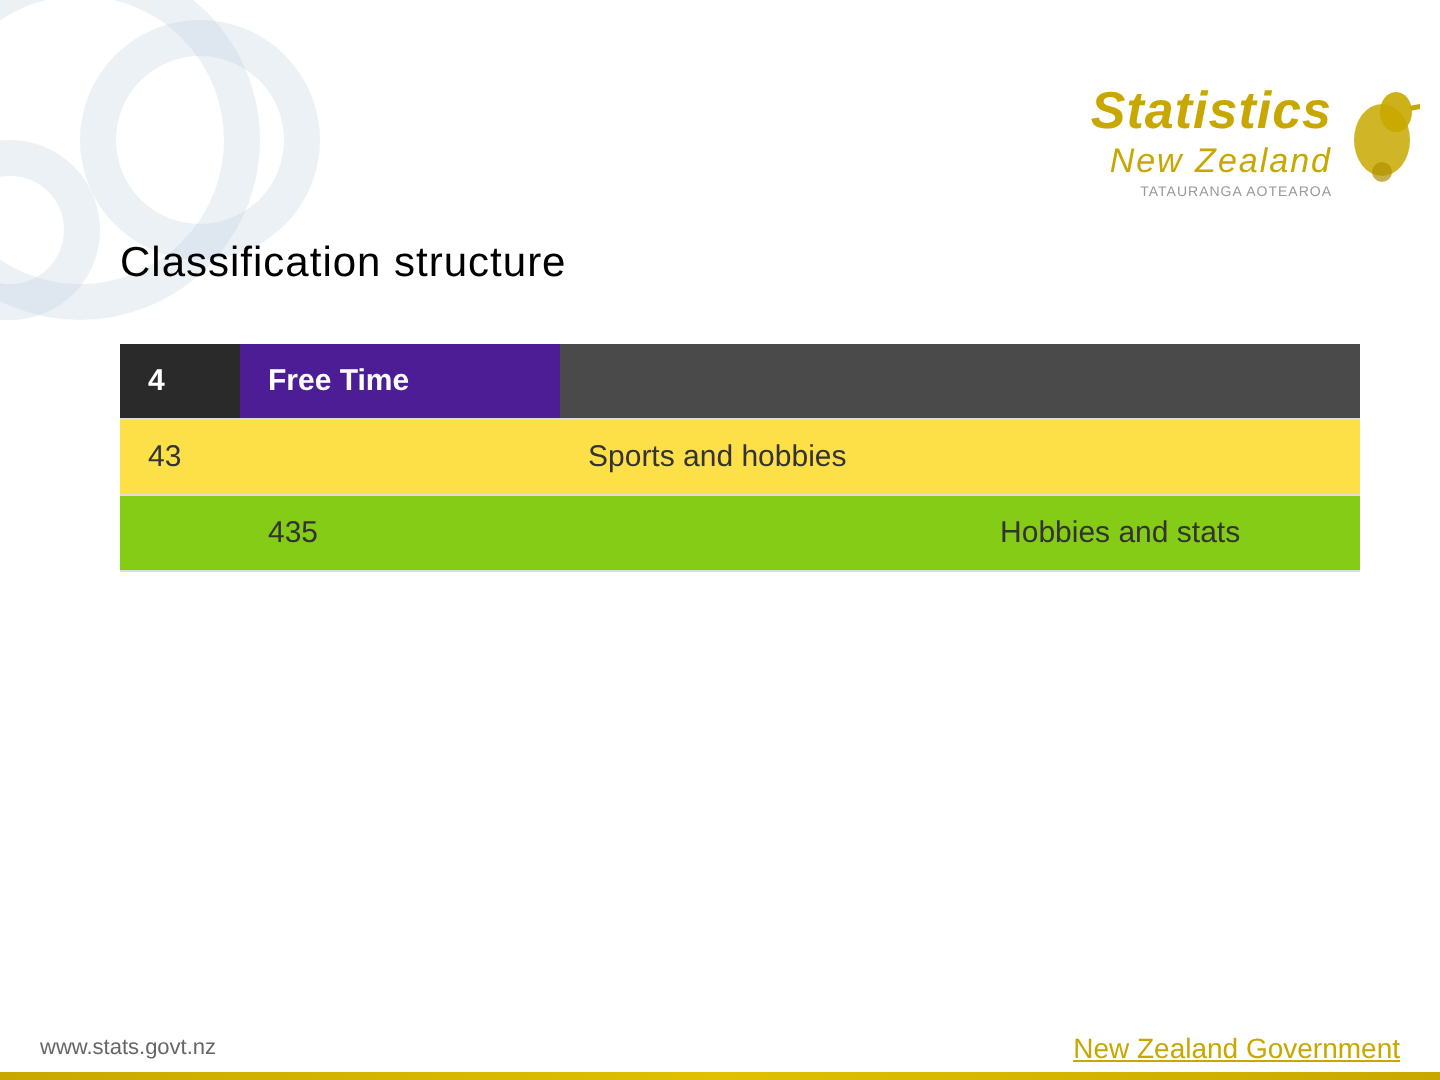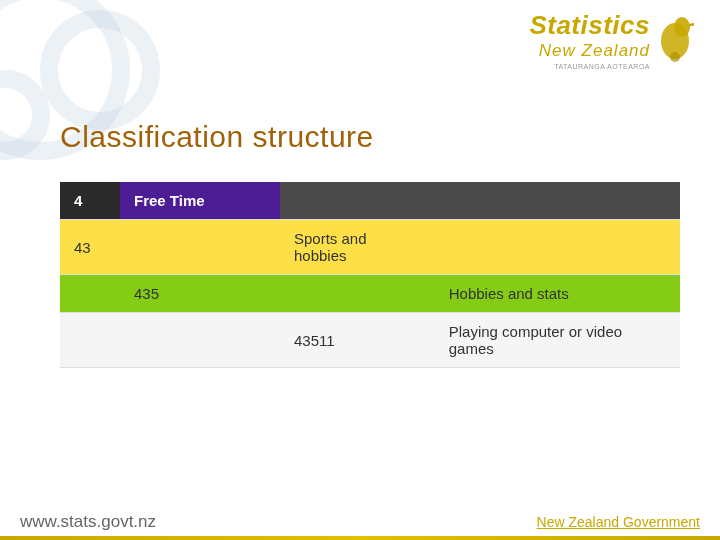--- a/index.html
+++ b/index.html
@@ -47,25 +47,25 @@
       width: 90px;
       height: 90px;
       top: 100px;
       left: 20px;
     }
 
     
     .header {
       position: absolute;
       top: 10px;
-      right: 26px;
+      right: 10px;
       width: 160px;
       height: 90px;
       display: flex;
-      align-items: flex-start;
+      align-items: flex-end;
       justify-content: flex-end;
     }
 
     .logo-container {
       display: flex;
       flex-direction: column;
       align-items: flex-end;
     }
 
     .logo-text-stats {
@@ -102,23 +102,23 @@
 
     
     .main-content {
       position: absolute;
       top: 120px;
       left: 60px;
       right: 40px;
     }
 
     .page-title {
-      font-size: 30px;
+      font-size: 21px;
       font-weight: 300;
-      color: #a16207;
+      color: #000000;
       margin-bottom: 28px;
       letter-spacing: 0.5px;
     }
 
     
     .classification-table {
       width: 100%;
       border-collapse: collapse;
     }
 
@@ -170,21 +170,21 @@
       position: absolute;
       bottom: 8px;
       left: 20px;
       right: 20px;
       display: flex;
       justify-content: space-between;
       align-items: center;
     }
 
     .footer-url {
-      font-size: 17px;
+      font-size: 11px;
       color: #666;
     }
 
     .footer-govt {
       font-size: 14px;
       color: #c8a800;
       text-decoration: underline;
     }
 
     
@@ -246,26 +246,20 @@
       <td></td>
     </tr>
 
     <tr class="row-sub2">
       <td></td>
       <td>435</td>
       <td></td>
       <td>Hobbies and stats</td>
     </tr>
 
-    <tr class="row-sub3">
-      <td></td>
-      <td></td>
-      <td>43511</td>
-      <td>Playing computer or video games</td>
-    </tr>
   </tbody>
     </table>
 </div>
 
 <div class="footer">
   <span class="footer-url">www.stats.govt.nz</span>
   <span class="footer-govt">New Zealand Government</span>
 </div>
 
 <div class="bottom-stripe"></div>

